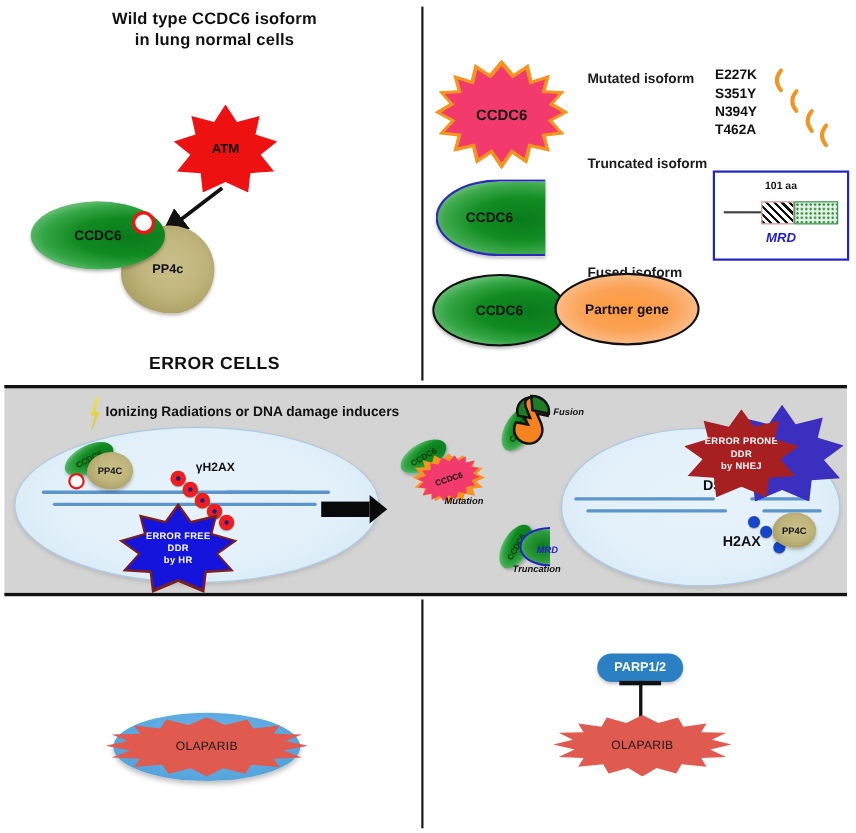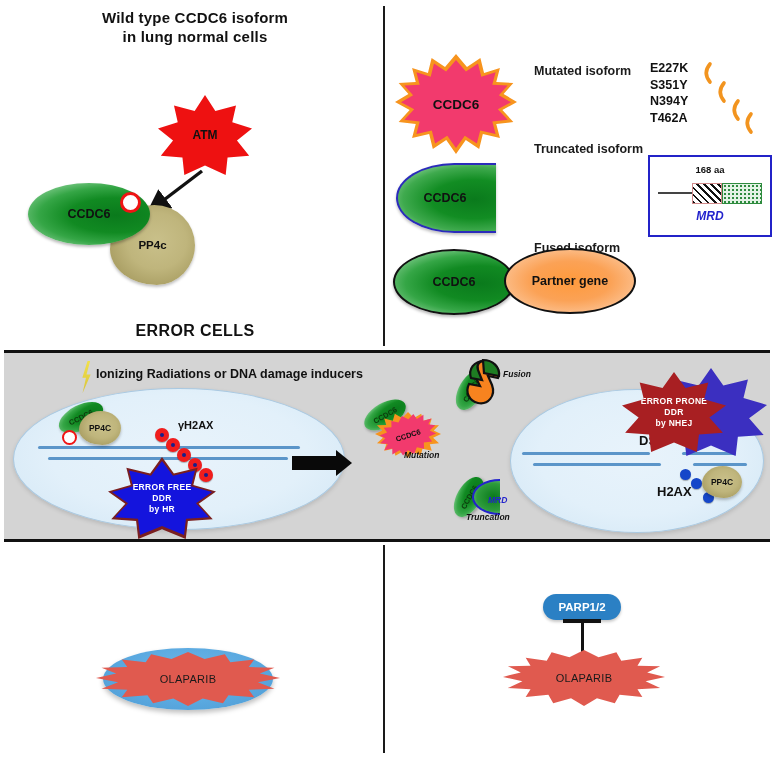--- a/index.html
+++ b/index.html
@@ -198,21 +198,21 @@
       <path d="M38 43 C33 49, 33 55, 38 61"></path>
       <path d="M51 56 C46 62, 46 68, 51 74"></path>
     </g>
   </svg>
 
   <div class="abs trunc-shape" style="left:396px;top:163px;width:98px;height:66px;display:flex;align-items:center;justify-content:center;">
     <span class="ccdc6-txt" style="margin-right:4px;">CCDC6</span>
   </div>
 
   <div class="abs mrd-box" style="left:648px;top:155px;width:120px;height:78px;">
-    <div class="ctr mrd-aa" style="margin-top:7px;">168 aa</div>
+    <div class="ctr mrd-aa" style="margin-top:7px;">101 aa</div>
     <div style="position:relative;height:30px;margin-top:3px;">
       <div class="abs seg-line" style="left:8px;top:14px;width:34px;"></div>
       <div class="abs seg-hatch" style="left:42px;top:5px;width:28px;height:19px;"></div>
       <div class="abs seg-dots" style="left:72px;top:5px;width:38px;height:19px;"></div>
     </div>
     <div class="ctr mrd-name" style="margin-top:1px;">MRD</div>
   </div>
 
   <div class="abs ell ccdc6-ell" style="left:393px;top:249px;width:118px;height:62px;border:2px solid #111;">
     <span class="ccdc6-txt">CCDC6</span>

